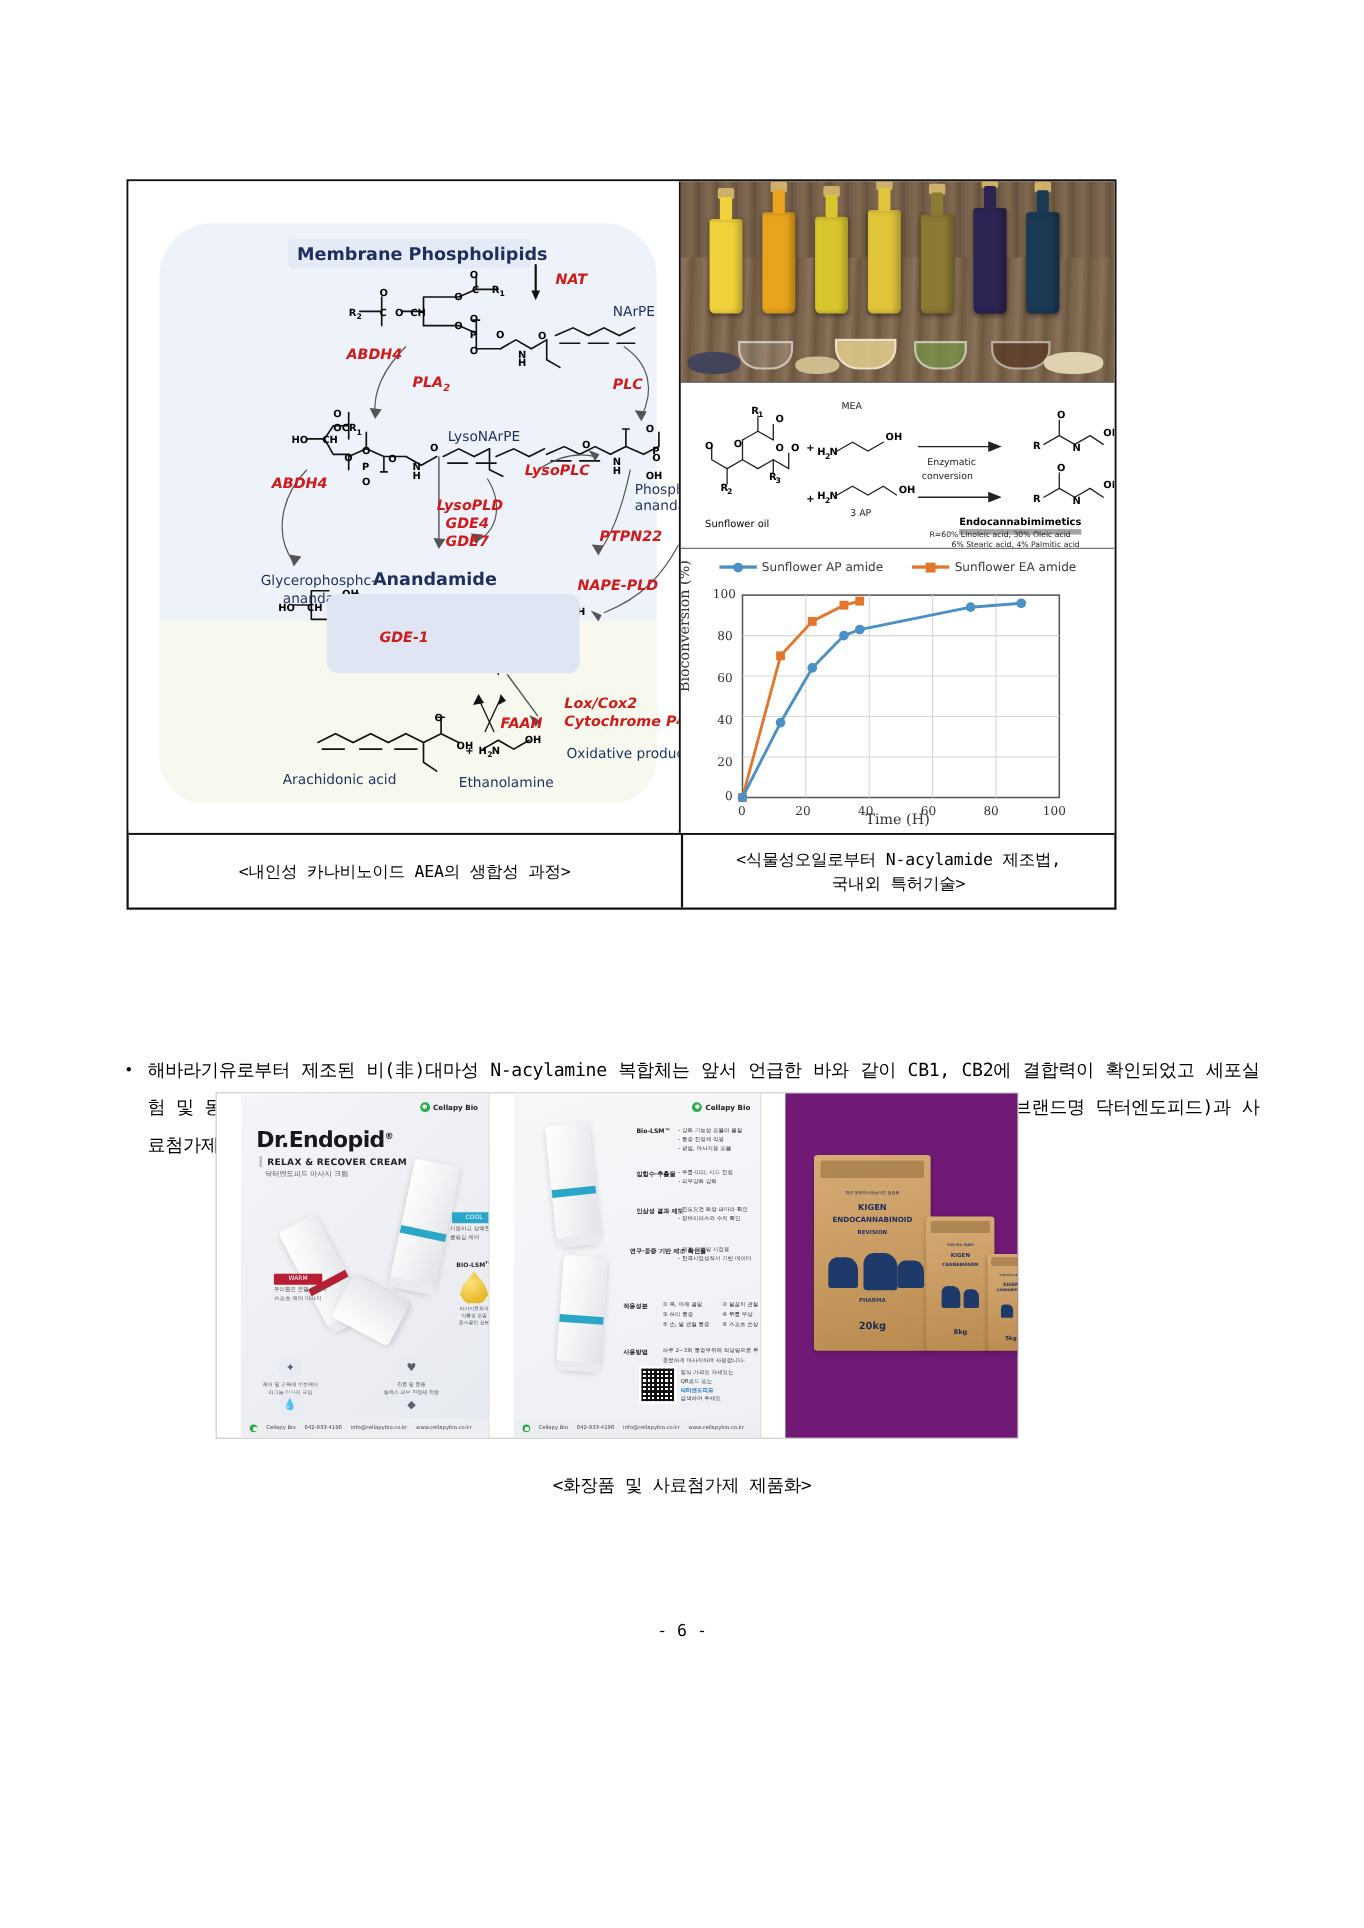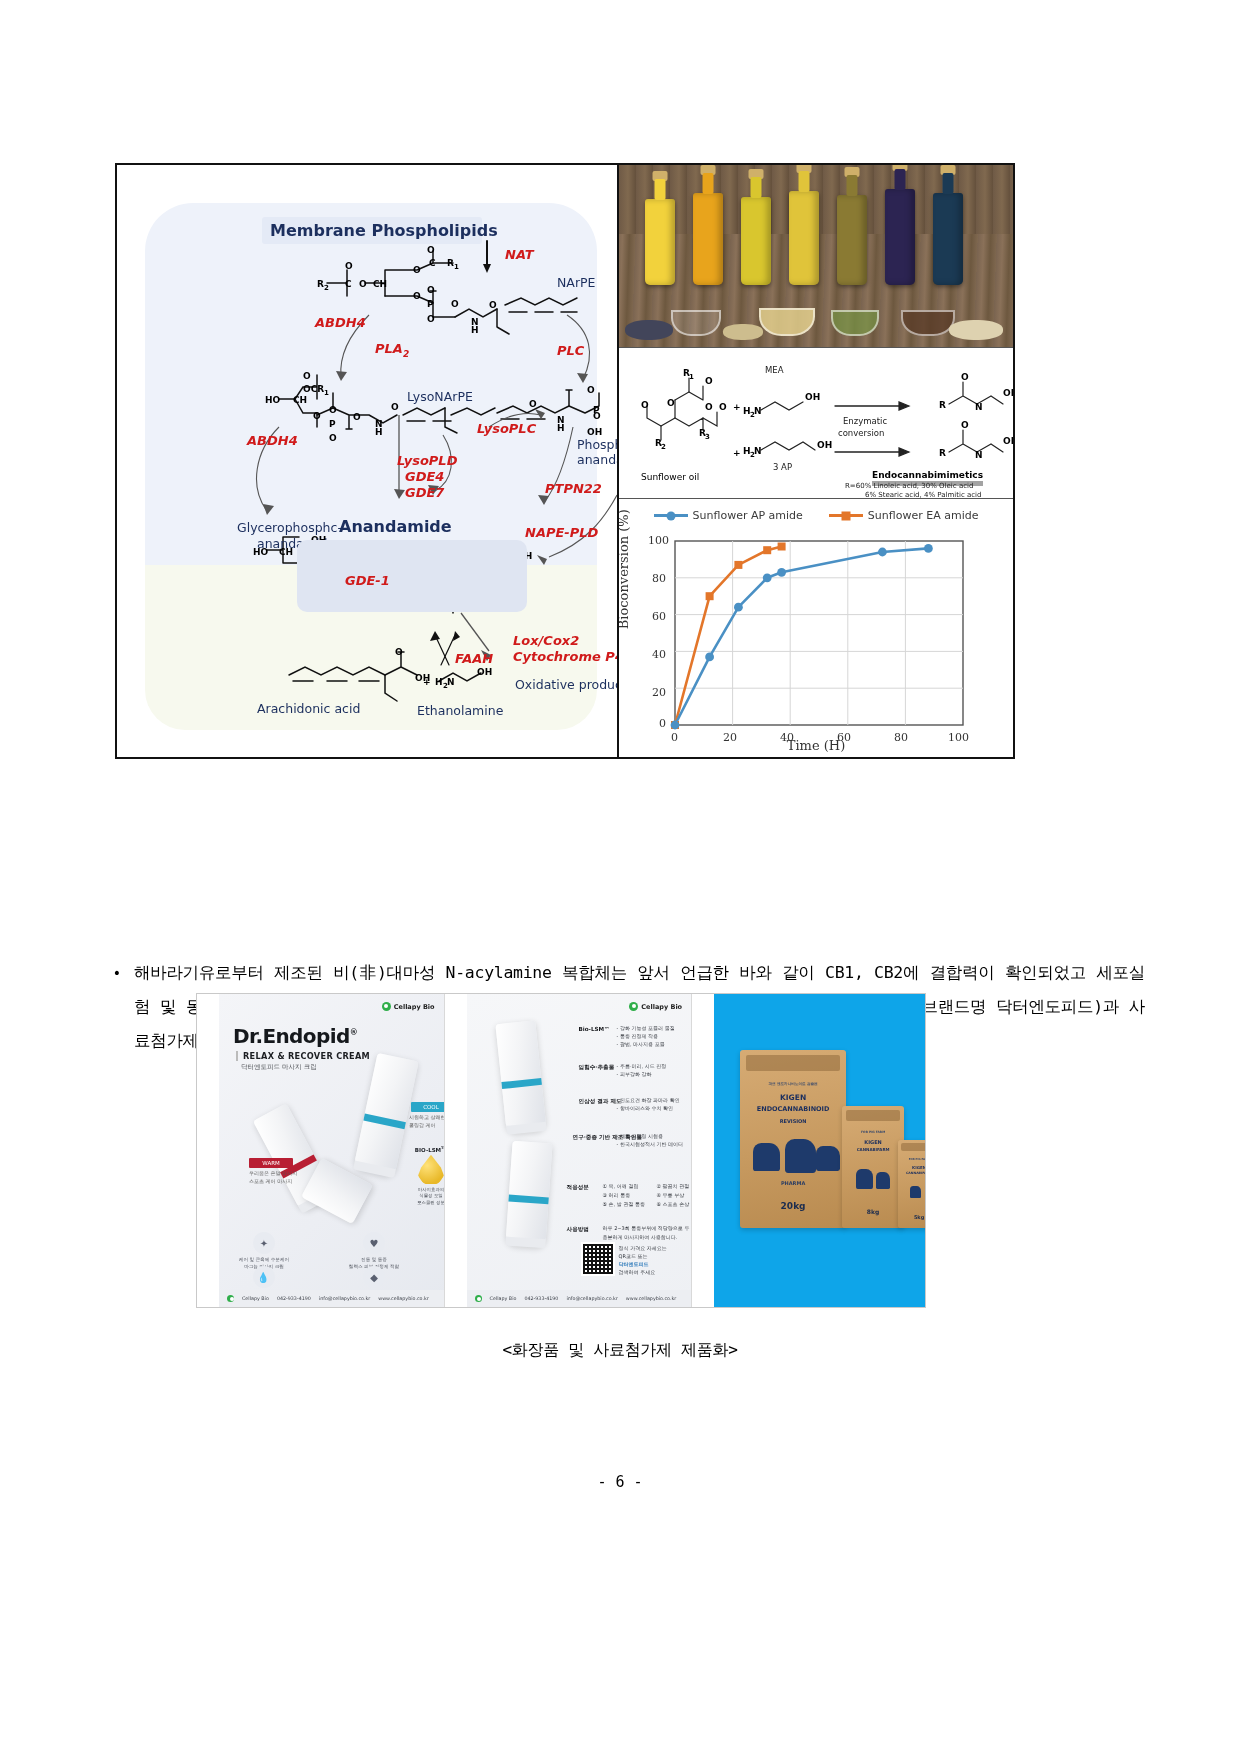--- a/index.html
+++ b/index.html
@@ -296,21 +296,21 @@
     box-sizing:border-box;
   }
   .prod-pane {
     position:relative;
     box-sizing:border-box;
     overflow:hidden;
     margin-left:22px;
   }
   .pane-a { width:248px; border-right:1px solid #d9d9d9; background:linear-gradient(135deg,#f4f5f8 0%,#eceef3 60%,#e6e9ef 100%); }
   .pane-b { width:248px; border-right:1px solid #d9d9d9; background:linear-gradient(160deg,#f6f7f9 0%,#eef0f4 100%); }
-  .pane-c { width:232px; background:#0ea5e9; }
+  .pane-c { width:232px; background:#701a75; }
 
   .cellapy {
     position:absolute; top:8px; right:9px;
     display:flex; align-items:center; gap:3px;
     font-size:6.5px; font-weight:bold; color:#222;
   }
   .cellapy-dot {
     width:9px;height:9px;border-radius:50%;background:#2fae4a;
     position:relative;
   }
@@ -787,20 +787,31 @@
             <circle cx="148.2" cy="78.8" r="4.4"></circle>
             <circle cx="162.6" cy="73.3" r="4.4"></circle>
             <circle cx="263.4" cy="53.0" r="4.4"></circle>
             <circle cx="309.4" cy="49.4" r="4.4"></circle>
           </g>
         </svg>
       </div>
     </div>
   </div>
 
+  <div class="cap-row">
+    <div class="cap-cell-left">
+      <div class="cap-text">&lt;내인성 카나비노이드 AEA의 생합성 과정&gt;</div>
+    </div>
+    <div class="cap-cell-right">
+      <div class="cap-text">
+        <div>&lt;식물성오일로부터 N-acylamide 제조법,</div>
+        <div>국내외 특허기술&gt;</div>
+      </div>
+    </div>
+  </div>
 </div>
 
 <div class="body-block">
   <div class="bullet-row">
     <div class="bullet-dot">•</div>
     <div class="bullet-body">해바라기유로부터 제조된 비(非)대마성 N-acylamine 복합체는 앞서 언급한 바와 같이 CB1, CB2에 결합력이 확인되었고 세포실험 및 동물실험을 통해서 항염, 진통, 그리고 동물의 체중증가 효과를 나타내어 화장품용(진통크림, 브랜드명 닥터엔도피드)과 사료첨가제(이유자돈 성장촉진)로 제품화되었음.</div>
   </div>
 </div>
 
 <div class="prod-wrap">

